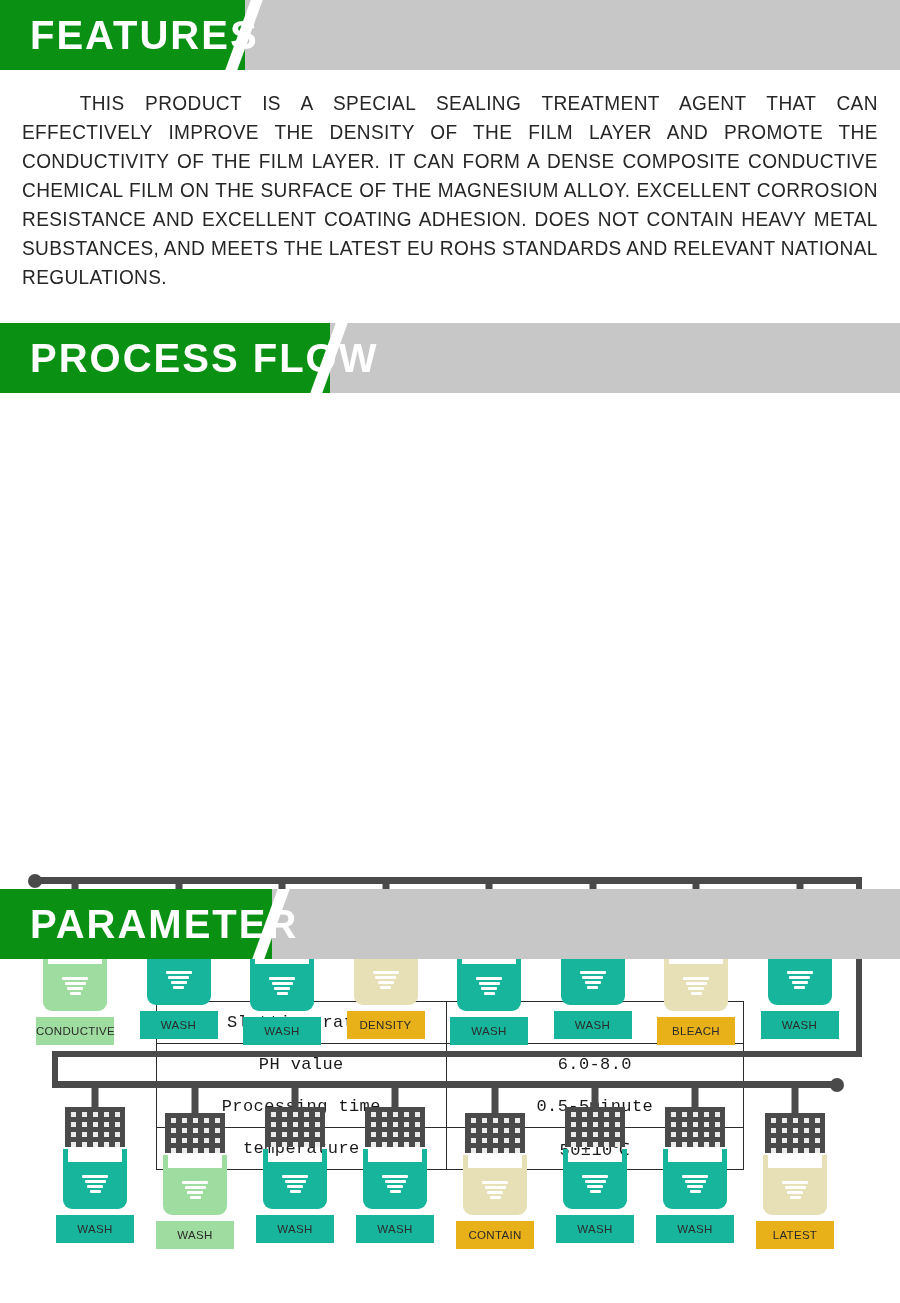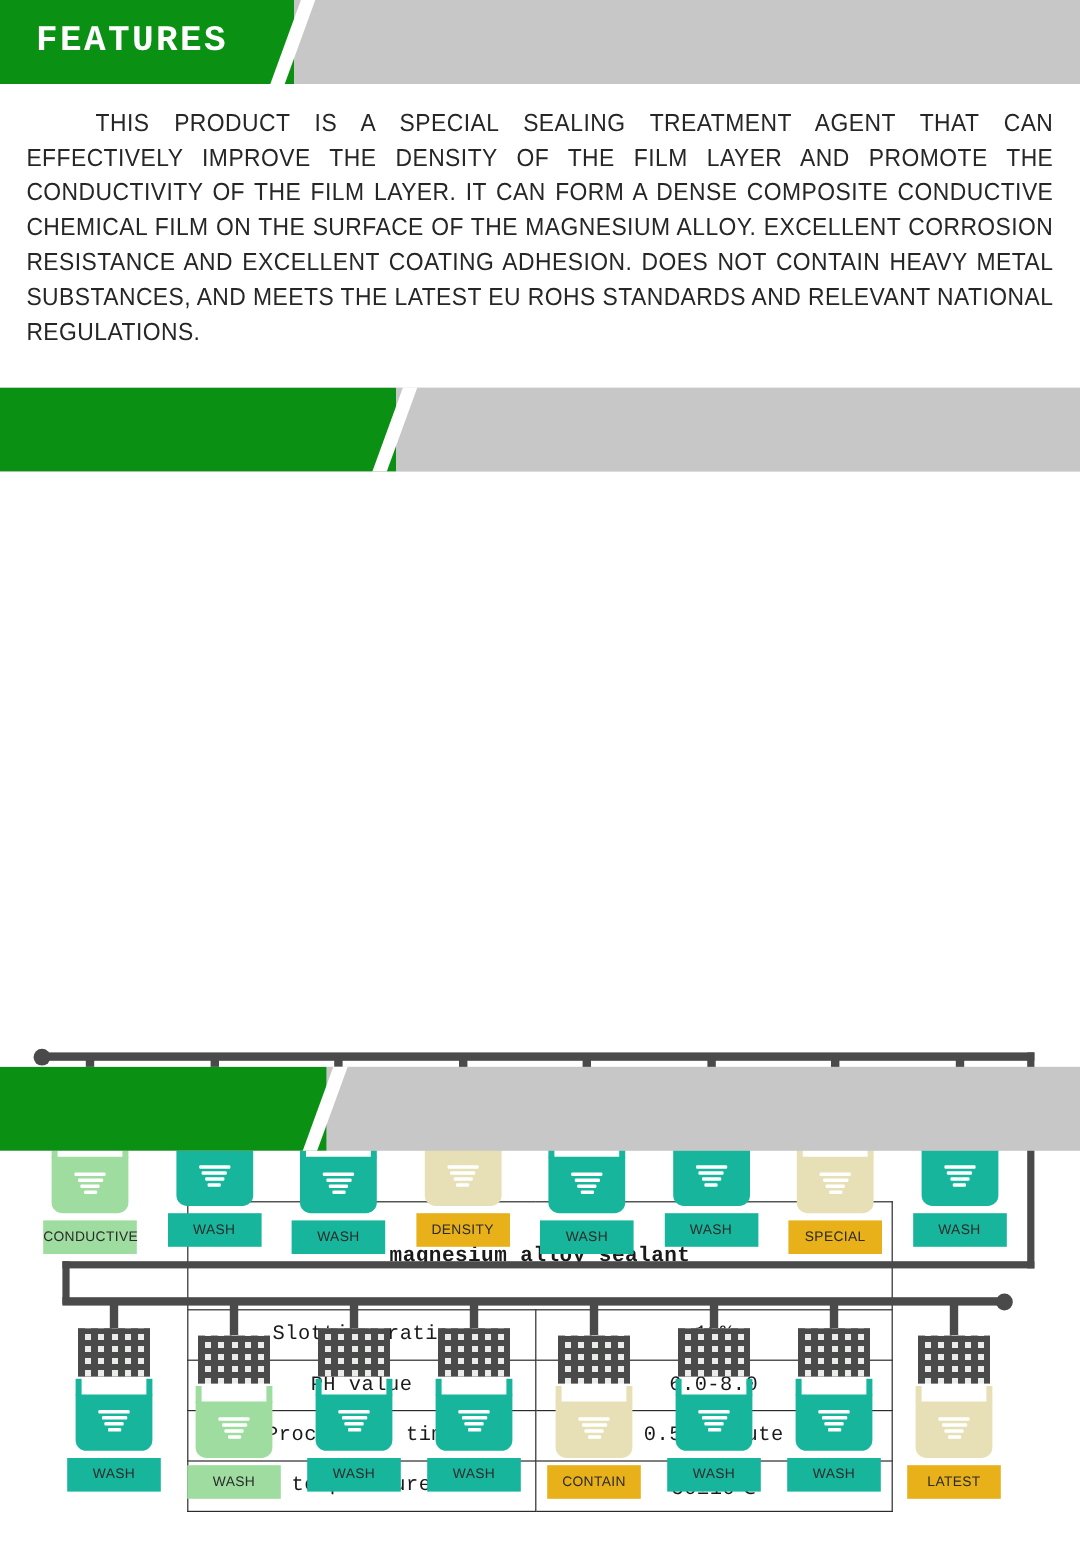--- a/index.html
+++ b/index.html
@@ -32,26 +32,25 @@
     width:12px;
     background:#ffffff;
     transform:skewX(-20deg);
   }
   .band .band-title {
     position:absolute;
     left:30px; top:0;
     height:84px;
     line-height:70px;
     color:#ffffff;
-    font-size:30px;
+    font-size:40px;
     font-weight:bold;
     letter-spacing:2px;
     white-space:nowrap;
     z-index:3;
-    font-family:Liberation Mono, monospace;
   }
 
   
   .features-body {
     padding:18px 22px 0 22px;
   }
   .features-text {
     font-family:"Liberation Sans Narrow","Liberation Sans", sans-serif;
     font-size:20.5px;
     line-height:29px;
@@ -195,20 +194,21 @@
 
 <div class="features-body">
   <div class="features-text">THIS PRODUCT IS A SPECIAL SEALING TREATMENT AGENT THAT CAN EFFECTIVELY IMPROVE THE DENSITY OF THE FILM LAYER AND PROMOTE THE CONDUCTIVITY OF THE FILM LAYER. IT CAN FORM A DENSE COMPOSITE CONDUCTIVE CHEMICAL FILM ON THE SURFACE OF THE MAGNESIUM ALLOY. EXCELLENT CORROSION RESISTANCE AND EXCELLENT COATING ADHESION. DOES NOT CONTAIN HEAVY METAL SUBSTANCES, AND MEETS THE LATEST EU ROHS STANDARDS AND RELEVANT NATIONAL REGULATIONS.</div>
 </div>
 
 <div class="sp-top"></div>
 
 <div class="band">
   <div class="green" style="width:330px;"></div>
   <div class="slash" style="left:323px;"></div>
+  <div class="band-title">PROCESS FLOW</div>
 </div>
 
 <div class="flow-wrap">
 
   <div class="rail" style="left:32px; top:484px; width:830px; height:7px;"></div>
   <div class="rail-knob" style="left:28px; top:481px;"></div>
   <div class="rail" style="left:856px; top:484px; width:6px; height:180px;"></div>
   <div class="rail" style="left:52px; top:658px; width:810px; height:6px;"></div>
   <div class="rail" style="left:52px; top:658px; width:6px; height:36px;"></div>
 
@@ -346,21 +346,21 @@
             <div class="lip-l" style="background: rgb(231, 224, 183);"></div>
             <div class="lip-r" style="background: rgb(231, 224, 183);"></div>
             <div class="surface" style="background: rgb(231, 224, 183);"></div>
             <div class="funnel">
               <i style="width: 26px;"></i>
               <i style="width: 21px;"></i>
               <i style="width: 16px;"></i>
               <i style="width: 11px;"></i>
             </div>
           </div>
-          <div class="tag" style="background: rgb(232, 177, 25);">SPECIAL</div>
+          <div class="tag" style="background: rgb(232, 177, 25);">BLEACH</div>
         </div>
       </div>
       <div class="station" style="left: 757.5px; top: 488px;">
         <div class="hanger" style="height: 22px;"></div>
         <div style="padding-top: 22px;">
           <div class="basket">
             <div class="mesh"></div>
           </div>
           <div class="tank">
             <div class="lip-l" style="background: rgb(23, 182, 156);"></div>
@@ -539,28 +539,26 @@
         </div>
       </div>
     </div>
 </div>
 
 <div class="sp-mid"></div>
 
 <div class="band">
   <div class="green" style="width:272px;"></div>
   <div class="slash" style="left:265px;"></div>
+  <div class="band-title">PARAMETER</div>
 </div>
 
 <div class="param-wrap">
   <table class="param">
     <tbody id="param-body">
-        <tr>
-          <td class="head" colspan="2">magnesium alloy sealant</td>
-        </tr>
         <tr>
           <td class="k">Slotting ratio</td>
           <td class="v">10%</td>
         </tr>
         <tr>
           <td class="k">PH value</td>
           <td class="v">6.0-8.0</td>
         </tr>
         <tr>
           <td class="k">Processing time</td>

